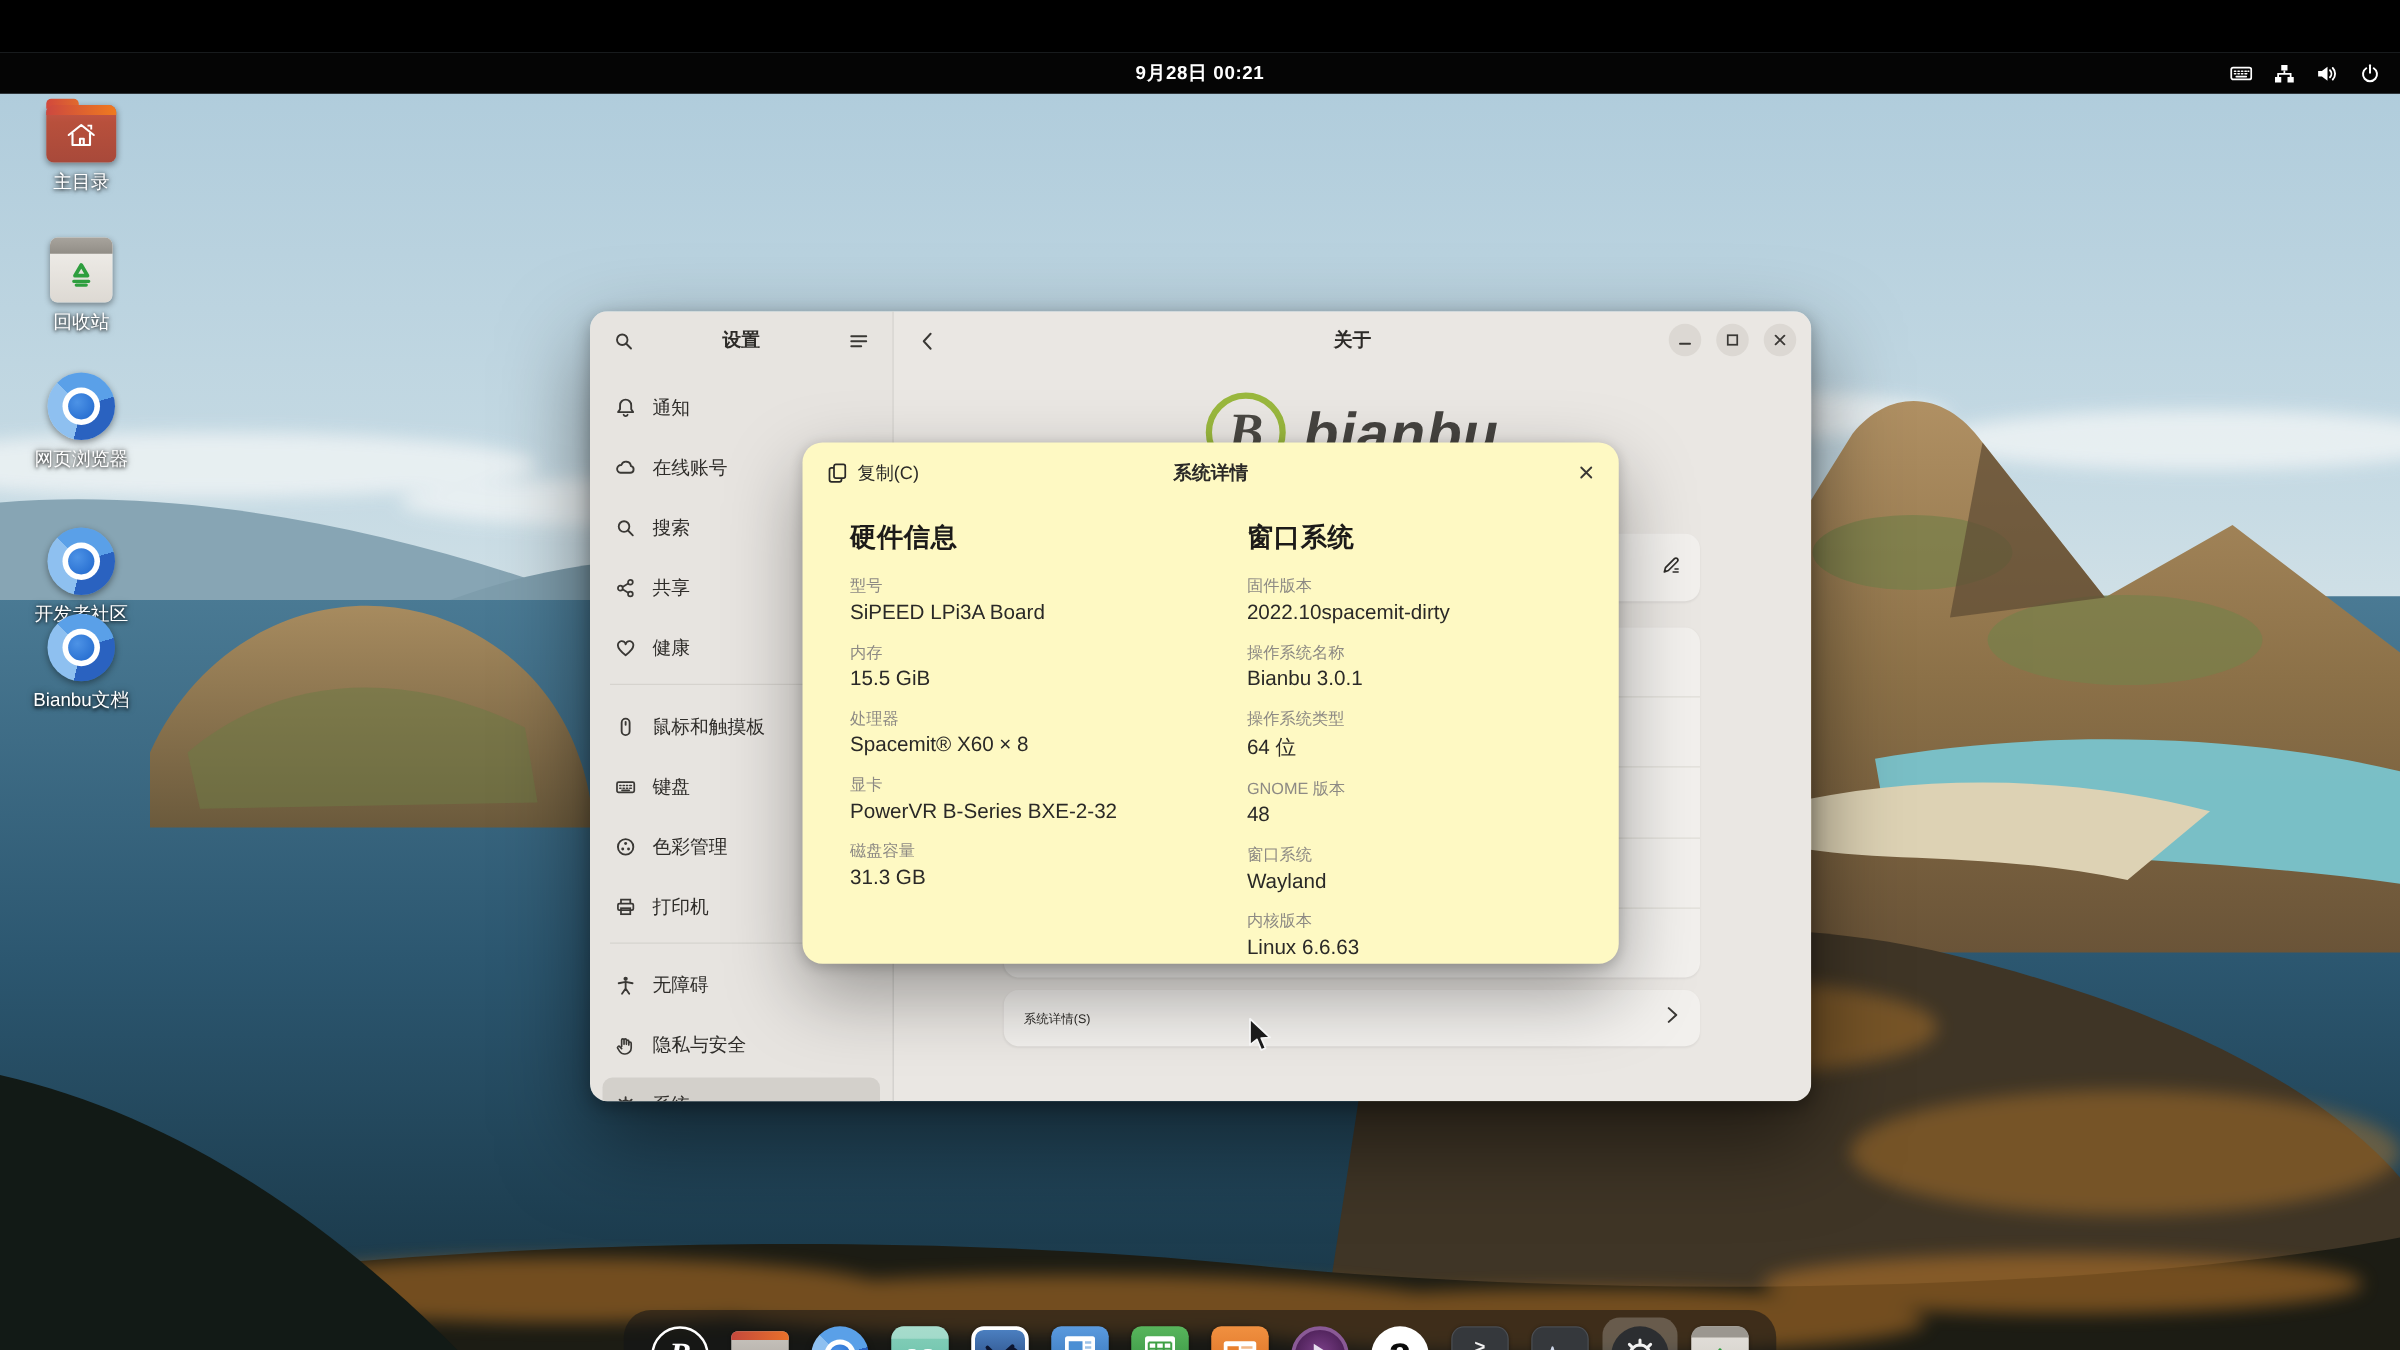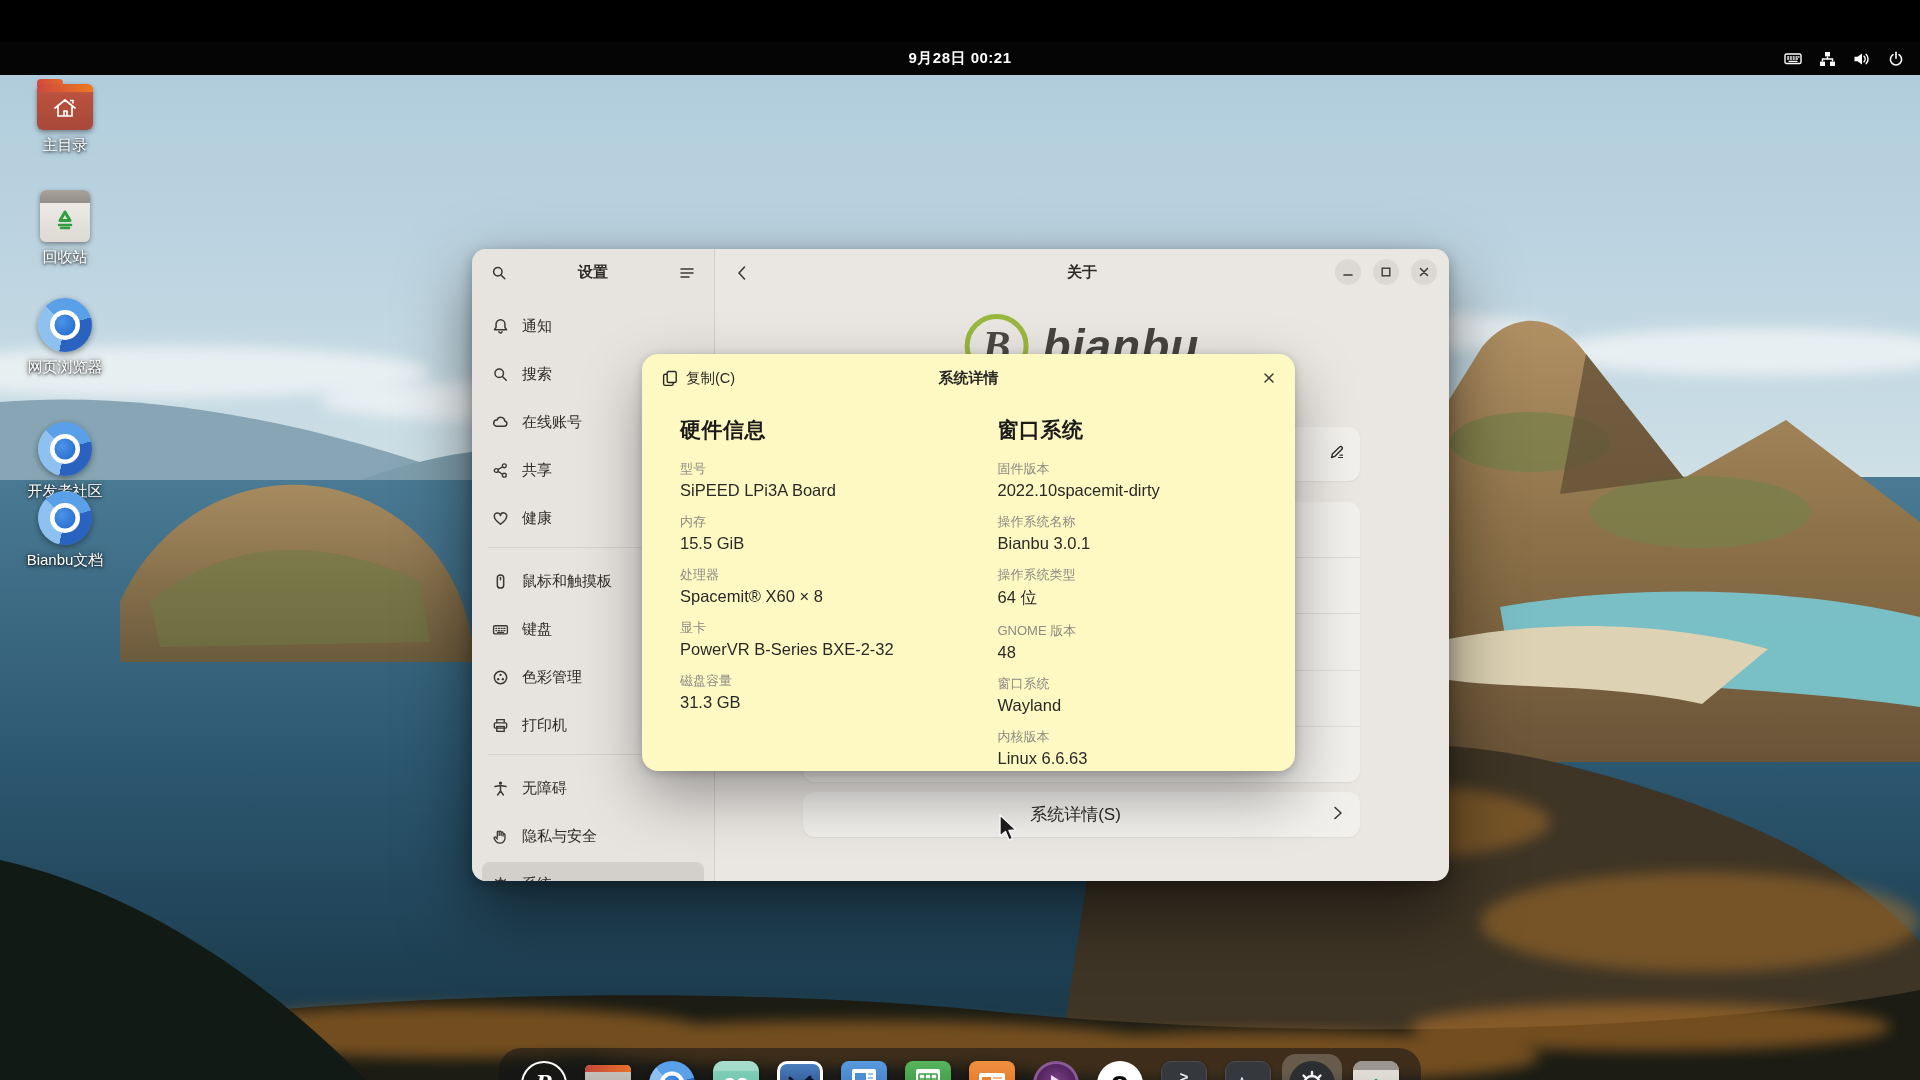--- a/index.html
+++ b/index.html
@@ -63,21 +63,21 @@
   .logo-ring { width:64px; height:64px; border-radius:50%; border:5px solid #9ab83e; display:flex; align-items:center; justify-content:center;
     font-family:"Liberation Serif","DejaVu Serif",serif; font-style:italic; font-size:42px; font-weight:bold; color:#4a4843; }
   .logo-word { font-size:46px; font-weight:bold; color:#464440; letter-spacing:1px;font-style:italic; }
 
   .card { position:absolute; left:88px; width:557px; background:#f2f0ed; border-radius:12px; box-shadow:0 1px 2px rgba(0,0,0,.06); }
   .name-row { top:131px; height:54px; display:flex; align-items:center; justify-content:flex-end; padding:0 14px; }
   .info-card { top:206px; height:280px; display:flex; flex-direction:column; }
   .info-card .row { flex:1; border-bottom:1px solid #e0ddd8; }
   .info-card .row:last-child { border-bottom:none; }
   .details-row { top:496px; height:45px; display:flex; align-items:center; padding:0 16px; cursor:default; }
-  .details-row .dr-label { font-size:17px; color:#2d2b28; flex:1;text-align:center; }
+  .details-row .dr-label { font-size:10px; color:#2d2b28; flex:1; }
 
   
   .dialog { position:absolute; left:642px; top:312px; width:653px; height:417px; background:#fef9c3; border-radius:16px; z-index:20;
     box-shadow:0 24px 60px rgba(0,0,0,.35),0 2px 10px rgba(0,0,0,.2); }
   .dlg-header { height:48px; display:flex; align-items:center; padding:0 12px; position:relative; }
   .dlg-title { position:absolute; left:0; right:0; text-align:center; font-size:15px; font-weight:bold; color:#2a2927; }
   .copy-btn { display:flex; align-items:center; gap:8px; padding:6px 8px; border-radius:7px; z-index:2; font-size:14.5px; color:#2a2927; cursor:default; }
   .dlg-close { position:absolute; right:12px; top:10px; width:28px; height:28px; border-radius:50%; display:flex; align-items:center; justify-content:center; z-index:2; }
   .dlg-body { display:flex; padding:14px 38px 0 38px; gap:58px; }
   .dlg-col { width:270px; }
@@ -276,30 +276,30 @@
       <div class="sb-list">
         <div class="sb-item">
           <svg width="17" height="17" viewBox="0 0 16 16">
               <path d="M8 1.6a4.2 4.2 0 0 0-4.2 4.2v3.1L2.3 11h11.4l-1.5-2.1V5.8A4.2 4.2 0 0 0 8 1.6z" fill="none" stroke="#3a3835" stroke-width="1.4" stroke-linejoin="round"></path>
               <path d="M6.5 13a1.6 1.6 0 0 0 3 0" fill="none" stroke="#3a3835" stroke-width="1.4" stroke-linecap="round"></path>
             </svg>
           <span class="sb-label">通知</span>
         </div>
         <div class="sb-item">
           <svg width="17" height="17" viewBox="0 0 16 16">
+              <path d="M4.2 11.5h7.3a2.5 2.5 0 0 0 .5-4.95 3.7 3.7 0 0 0-7.2-.85A2.9 2.9 0 0 0 4.2 11.5z" fill="none" stroke="#3a3835" stroke-width="1.4" stroke-linejoin="round"></path>
+            </svg>
+          <span class="sb-label">在线账号</span>
+        </div>
+        <div class="sb-item">
+          <svg width="17" height="17" viewBox="0 0 16 16">
               <circle cx="6.8" cy="6.8" r="4" fill="none" stroke="#3a3835" stroke-width="1.4"></circle>
               <path d="M9.8 9.8 L13.4 13.4" stroke="#3a3835" stroke-width="1.4" stroke-linecap="round"></path>
             </svg>
           <span class="sb-label">搜索</span>
-        </div>
-        <div class="sb-item">
-          <svg width="17" height="17" viewBox="0 0 16 16">
-              <path d="M4.2 11.5h7.3a2.5 2.5 0 0 0 .5-4.95 3.7 3.7 0 0 0-7.2-.85A2.9 2.9 0 0 0 4.2 11.5z" fill="none" stroke="#3a3835" stroke-width="1.4" stroke-linejoin="round"></path>
-            </svg>
-          <span class="sb-label">在线账号</span>
         </div>
         <div class="sb-item">
           <svg width="17" height="17" viewBox="0 0 16 16">
               <circle cx="11.6" cy="3.6" r="1.8" fill="none" stroke="#3a3835" stroke-width="1.3"></circle>
               <circle cx="4" cy="8" r="1.8" fill="none" stroke="#3a3835" stroke-width="1.3"></circle>
               <circle cx="11.6" cy="12.4" r="1.8" fill="none" stroke="#3a3835" stroke-width="1.3"></circle>
               <path d="M5.7 7.2l4.2-2.7M5.7 8.8l4.2 2.7" stroke="#3a3835" stroke-width="1.3"></path>
             </svg>
           <span class="sb-label">共享</span>
         </div>

